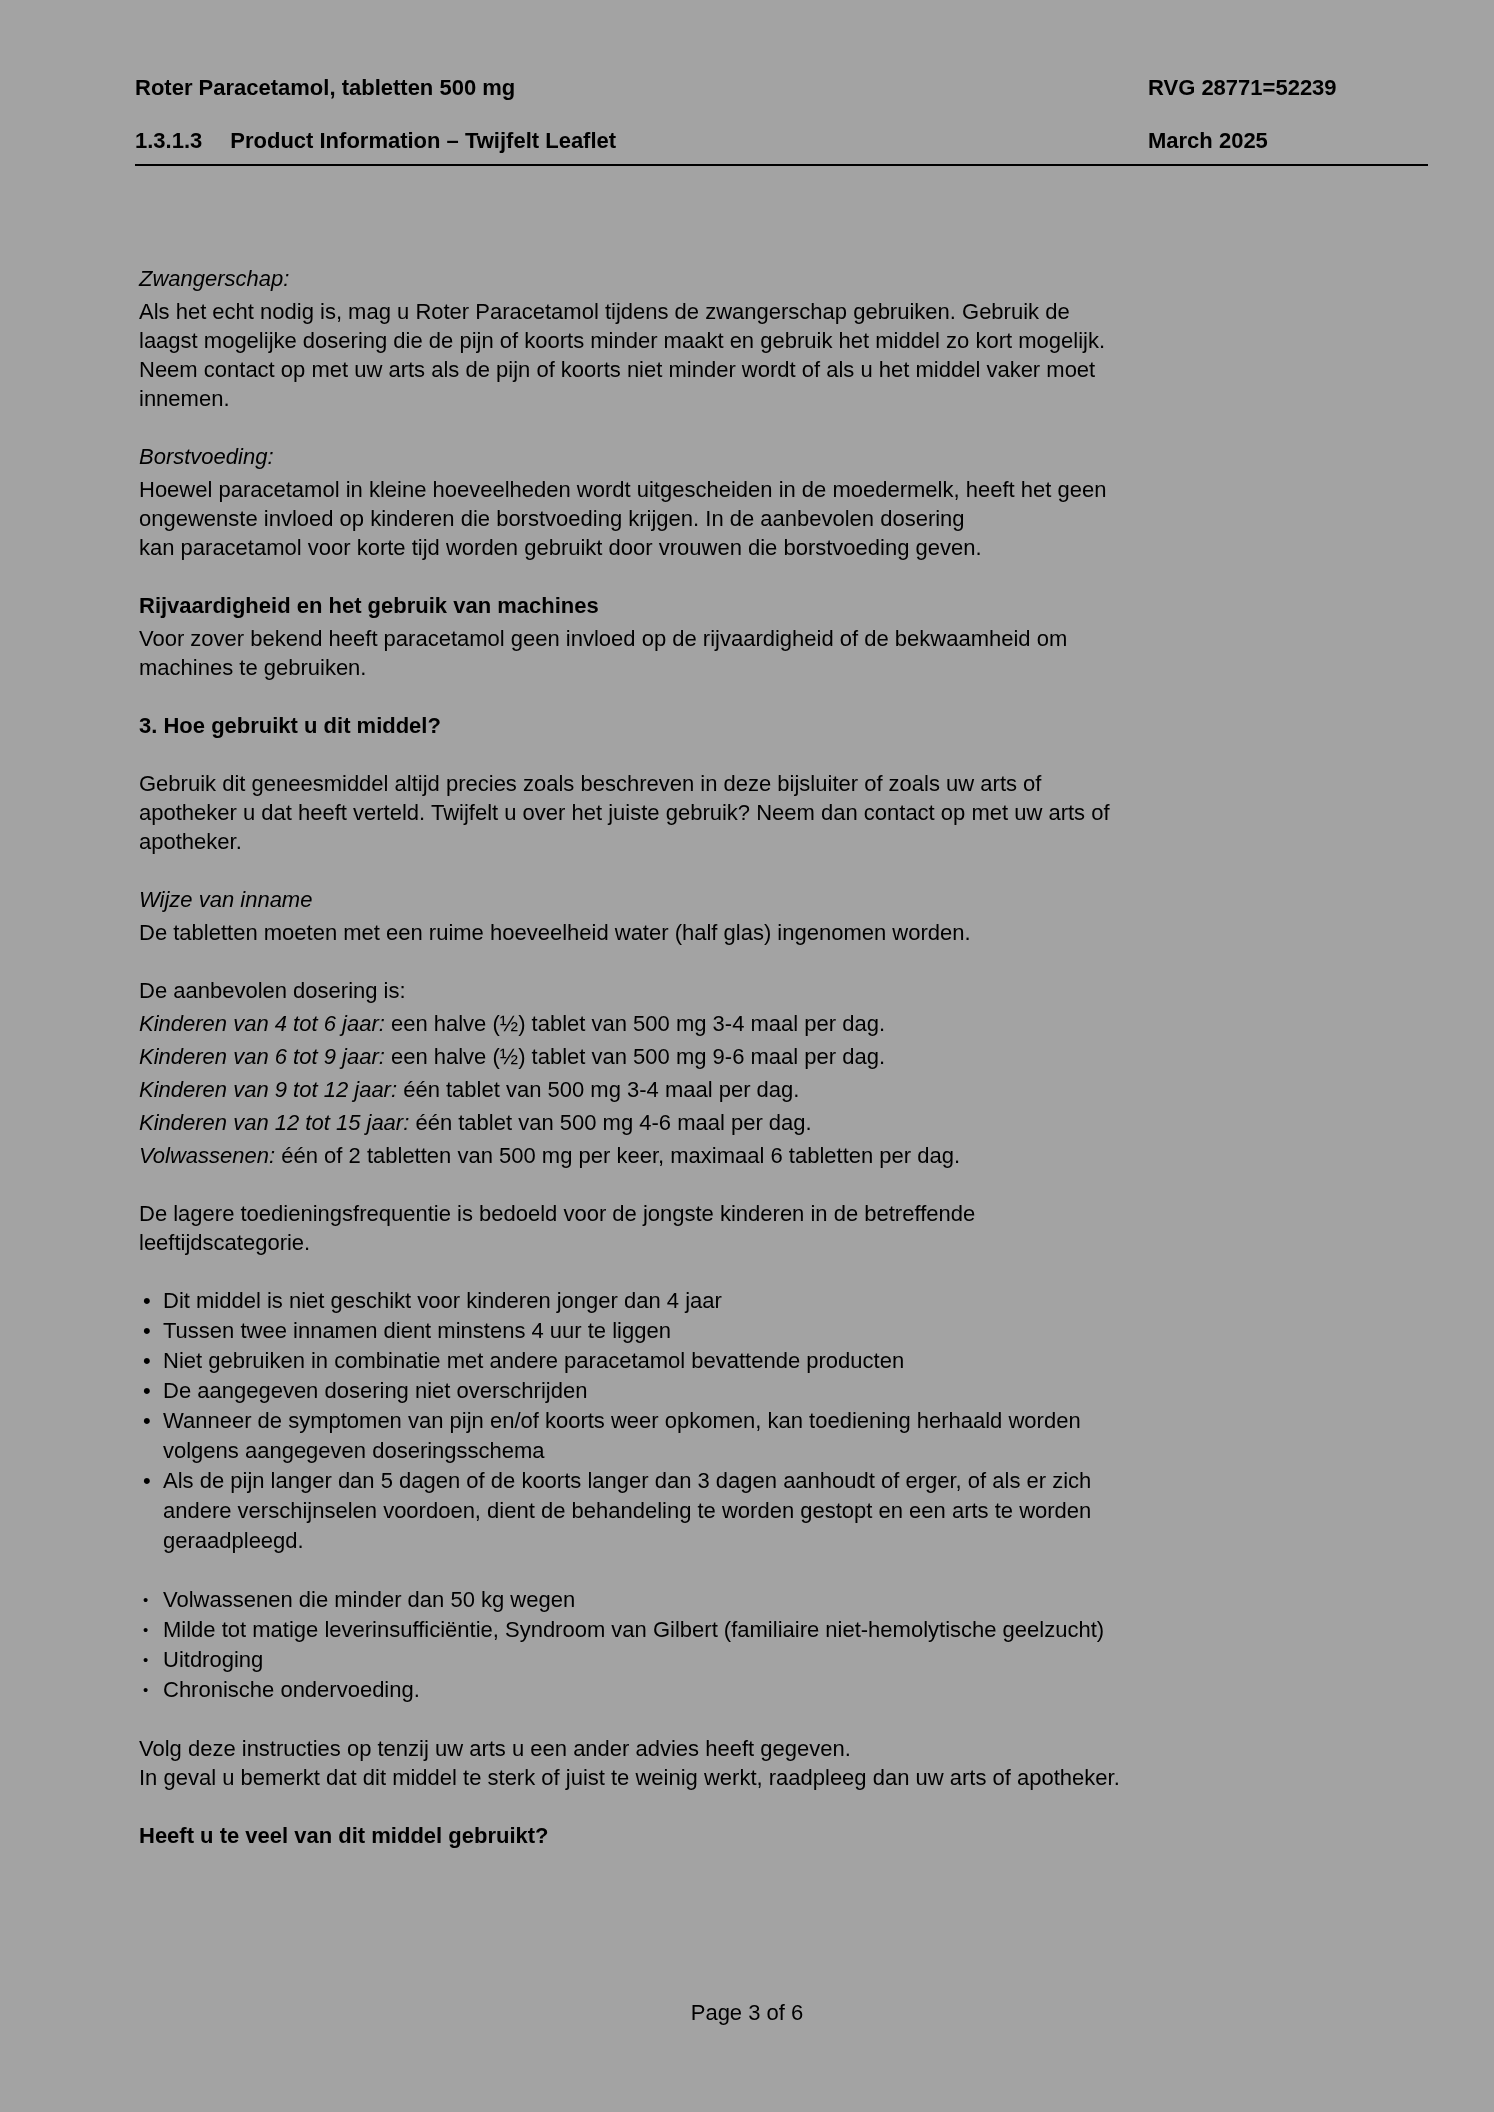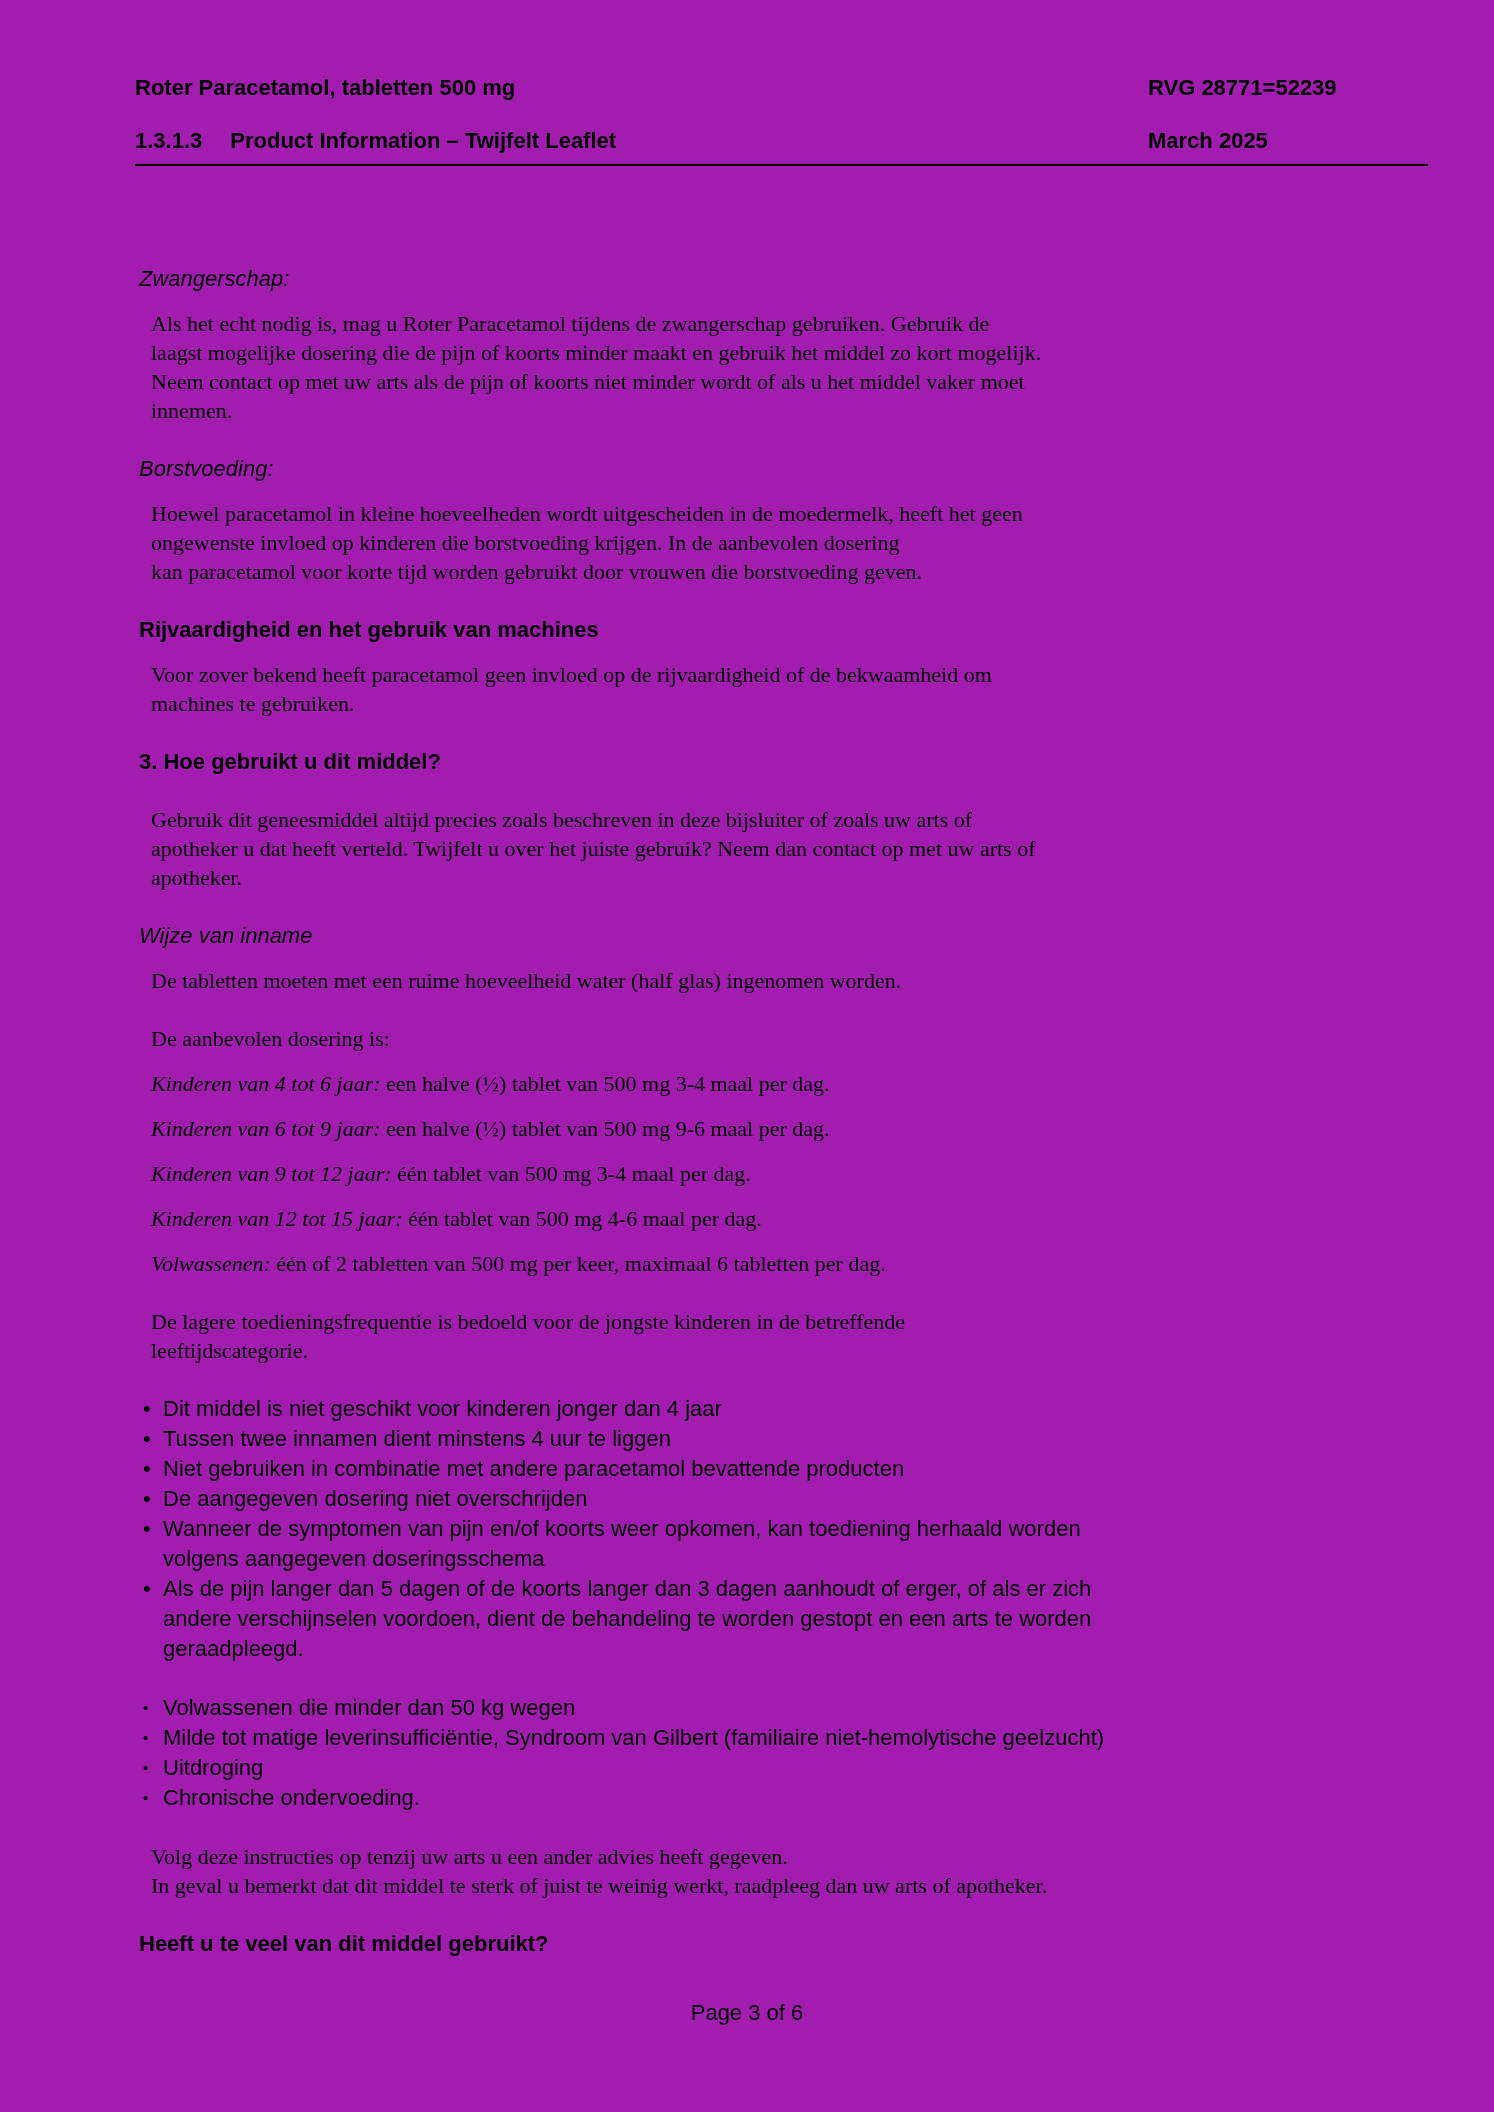--- a/index.html
+++ b/index.html
@@ -1,37 +1,37 @@
 <!DOCTYPE html>
 <html><head>
 <meta charset="utf-8">
 <style>
   html,body{margin:0;padding:0;background:#ffffff;}
   .page{
     position:relative;
     width:1494px;
     height:2112px;
-    background:#a21caf;
+    background:#a3a3a3;
     color:#000000;
     font-family:"Liberation Sans", sans-serif;
     font-size:22px;
     line-height:29px;
     overflow:hidden;
   }
   
   .header{padding:73px 134px 0 135px;}
   .hrow{display:flex;justify-content:space-between;font-weight:700;}
   .hrow + .hrow{margin-top:24px;}
   .hd-right{width:212px;text-align:left;}
   .doc-type{margin-left:28px;}
   .hrule{border:none;border-top:2px solid #000;margin:9px 66px 0 135px;}
   
   .content{padding:94px 134px 0 135px;}
   .sec{margin:0 0 29px 0;}
-  .sec p{margin:16px;white-space:pre-line;font-family:Liberation Serif, serif;}
+  .sec p{margin:4px;white-space:pre-line;}
   h2,h3{font-size:22px;line-height:29px;margin:4px;padding:0;}
   .ital{font-style:italic;font-weight:400;}
   .bold{font-weight:700;font-style:normal;}
   .gap2{margin-top:26px;}
   .dose-line{margin:0;}
   .dose-line em{font-style:italic;}
   ul.bullets{list-style:none;margin:0;padding:0;line-height:30px;}
   ul.bullets li{position:relative;padding-left:28px;margin:0;white-space:pre-line;}
   ul.bullets li::before{content:"\2022";position:absolute;left:8px;top:0;}
   ul.small-bullets li::before{font-size:15px;}

